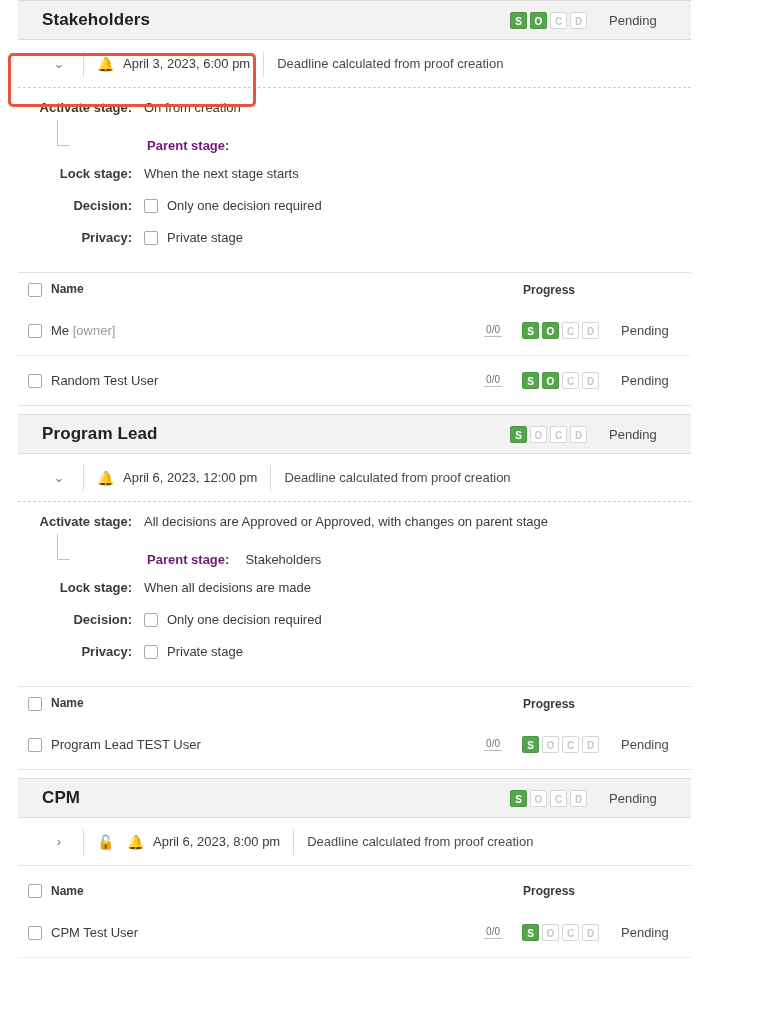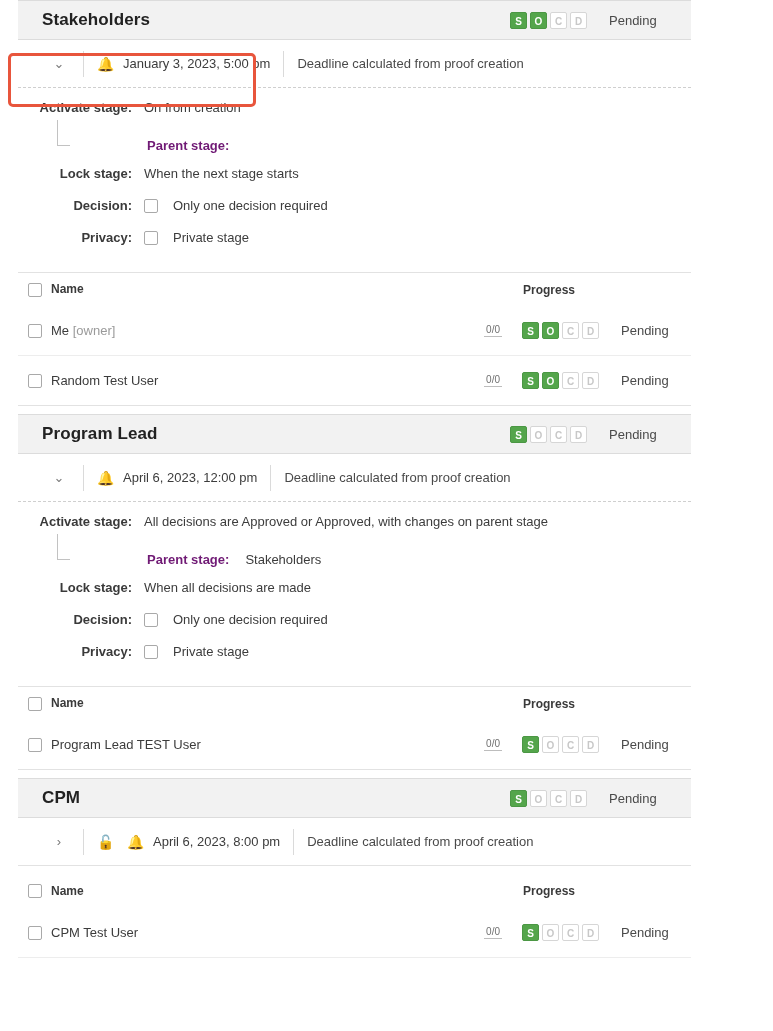--- a/index.html
+++ b/index.html
@@ -105,21 +105,21 @@
 
   .cbox {
     width: 14px; height: 14px;
     border: 1px solid #a9a9a9;
     border-radius: 2px;
     background: #fff;
     display: inline-block;
     vertical-align: middle;
     margin-right: 9px;
   }
-  .cb-line { display: flex; align-items: center; gap: 6px; }
+  .cb-line { display: flex; align-items: center; }
 
   
   .table-head {
     display: flex; align-items: center;
     border-top: 1px solid #e2e2e2;
     margin: 8px 18px 0 18px;
     height: 34px;
     padding-left: 10px;
   }
   .th-name { font-size: 12px; font-weight: bold; color: #3a3a3a; flex: 1 1 auto; }
@@ -167,21 +167,21 @@
       <div class="chip off">C</div>
       <div class="chip off">D</div>
     </div>
     <div class="status-text">Pending</div>
   </div>
 
   <div class="deadline-row">
     <div class="caret">⌄</div>
     <div class="vbar"></div>
     <div class="bell">🔔</div>
-    <div class="deadline-date">January 3, 2023, 5:00 pm</div>
+    <div class="deadline-date">April 3, 2023, 6:00 pm</div>
     <div class="vbar"></div>
     <div class="deadline-note">Deadline calculated from proof creation</div>
   </div>
 
   <div class="settings">
     <div class="srow">
       <div class="slabel">Activate stage:</div>
       <div class="svalue">On from creation</div>
     </div>
     <div class="parent-row">

